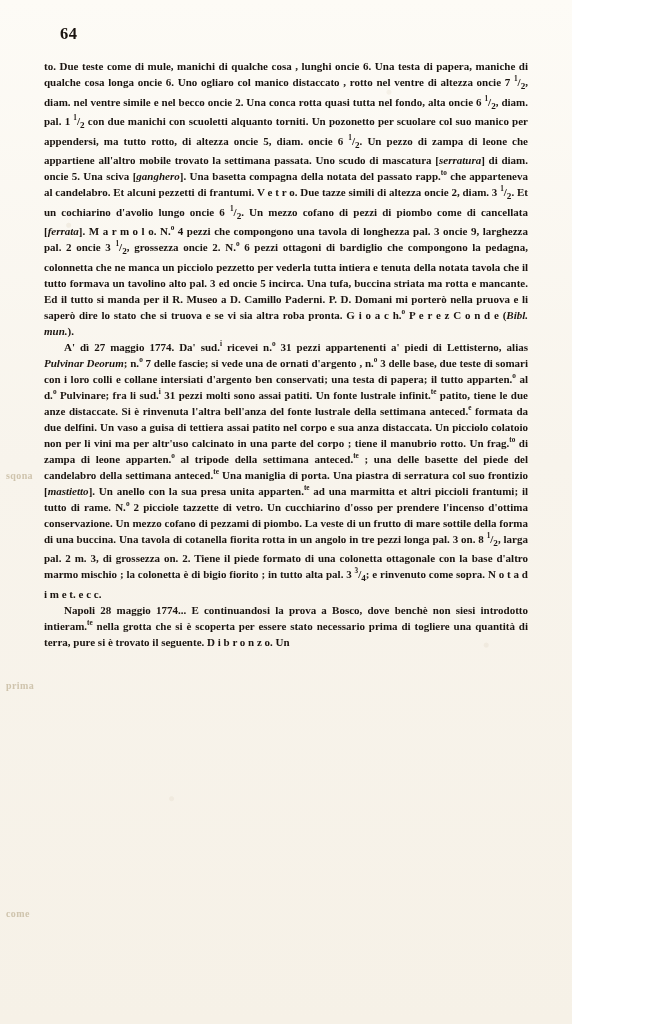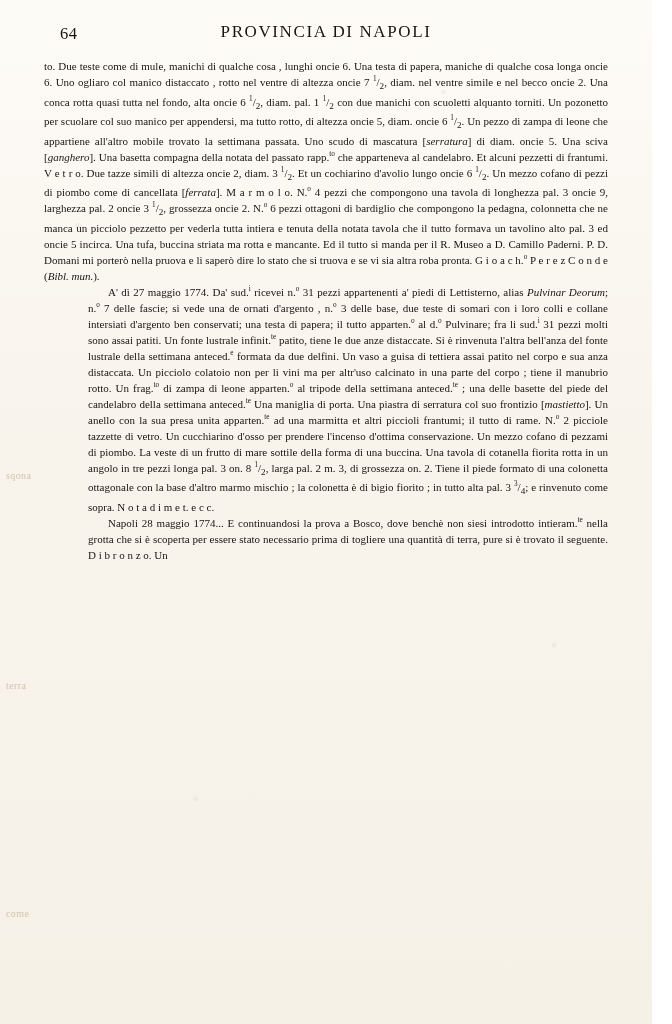--- a/index.html
+++ b/index.html
@@ -9,31 +9,32 @@
   }
   body {
     width: 672px;
     height: 1024px;
     overflow: hidden;
     font-family: "Liberation Serif", serif;
     color: #1a1410;
   }
   .page {
     position: relative;
-    width: 652px;
+    width: 572px;
     height: 1024px;
     background: #fbf8f2;
     background-image:
       radial-gradient(circle at 12% 22%, rgba(196,178,148,0.16) 0 2px, rgba(0,0,0,0) 3px),
       radial-gradient(circle at 68% 9%, rgba(196,178,148,0.13) 0 2px, rgba(0,0,0,0) 3px),
       radial-gradient(circle at 85% 63%, rgba(196,178,148,0.14) 0 2px, rgba(0,0,0,0) 3px),
       radial-gradient(circle at 30% 78%, rgba(196,178,148,0.12) 0 2px, rgba(0,0,0,0) 3px),
       linear-gradient(180deg, #fdfbf6 0%, #f8f4ec 45%, #f6f1e7 100%);
     box-sizing: border-box;
     padding: 22px 44px 18px 44px;
+    font-weight: bold;
   }
   .header {
     position: relative;
     height: 30px;
     margin-bottom: 6px;
   }
   .folio {
     position: absolute;
     left: 16px;
     top: 2px;
@@ -52,21 +53,20 @@
     text-align: justify;
     text-justify: inter-word;
     hyphens: manual;
   }
   .body-text p {
     margin: 0;
     text-indent: 0;
   }
   .body-text p.indent {
     text-indent: 20px;
-    margin-left: 44px;
   }
   i { font-style: italic; }
   sup {
     font-size: 0.66em;
     vertical-align: super;
     line-height: 0;
   }
   .marginalia {
     position: absolute;
     font-size: 10px;
@@ -79,26 +79,25 @@
   .m2 { left: 6px; top: 680px; }
   .m3 { left: 6px; top: 908px; }
 </style>
 </head>
 <body>
 
 <div class="page">
 
   <div class="header">
     <div class="folio">64</div>
-    <div class="running-title">PROVINCIA DI NAPOLI</div>
   </div>
 
   <div class="body-text">
     <p>to. Due teste come di mule, manichi di qualche cosa , lunghi oncie 6. Una testa di papera, maniche di qualche cosa longa oncie 6. Uno ogliaro col manico distaccato , rotto nel ventre di altezza oncie 7 <sup>1</sup>/<sub>2</sub>, diam. nel ventre simile e nel becco oncie 2. Una conca rotta quasi tutta nel fondo, alta oncie 6 <sup>1</sup>/<sub>2</sub>, diam. pal. 1 <sup>1</sup>/<sub>2</sub> con due manichi con scuoletti alquanto torniti. Un pozonetto per scuolare col suo manico per appendersi, ma tutto rotto, di altezza oncie 5, diam. oncie 6 <sup>1</sup>/<sub>2</sub>. Un pezzo di zampa di leone che appartiene all'altro mobile trovato la settimana passata. Uno scudo di mascatura [<i>serratura</i>] di diam. oncie 5. Una sciva [<i>ganghero</i>]. Una basetta compagna della notata del passato rapp.<sup>to</sup> che apparteneva al candelabro. Et alcuni pezzetti di frantumi. V e t r o. Due tazze simili di altezza oncie 2, diam. 3 <sup>1</sup>/<sub>2</sub>. Et un cochiarino d'avolio lungo oncie 6 <sup>1</sup>/<sub>2</sub>. Un mezzo cofano di pezzi di piombo come di cancellata [<i>ferrata</i>]. M a r m o l o. N.<sup>o</sup> 4 pezzi che compongono una tavola di longhezza pal. 3 oncie 9, larghezza pal. 2 oncie 3 <sup>1</sup>/<sub>2</sub>, grossezza oncie 2. N.<sup>o</sup> 6 pezzi ottagoni di bardiglio che compongono la pedagna, colonnetta che ne manca un picciolo pezzetto per vederla tutta intiera e tenuta della notata tavola che il tutto formava un tavolino alto pal. 3 ed oncie 5 incirca. Una tufa, buccina striata ma rotta e mancante. Ed il tutto si manda per il R. Museo a D. Camillo Paderni. P. D. Domani mi porterò nella pruova e li saperò dire lo stato che si truova e se vi sia altra roba pronta. G i o a c h.<sup>o</sup> P e r e z  C o n d e (<i>Bibl. mun.</i>).</p>
     <p class="indent">A' dì 27 maggio 1774. Da' sud.<sup>i</sup> ricevei n.<sup>o</sup> 31 pezzi appartenenti a' piedi di Lettisterno, alias <i>Pulvinar Deorum</i>; n.<sup>o</sup> 7 delle fascie; si vede una de ornati d'argento , n.<sup>o</sup> 3 delle base, due teste di somari con i loro colli e collane intersiati d'argento ben conservati; una testa di papera; il tutto apparten.<sup>o</sup> al d.<sup>o</sup> Pulvinare; fra li sud.<sup>i</sup> 31 pezzi molti sono assai patiti. Un fonte lustrale infinit.<sup>te</sup> patito, tiene le due anze distaccate. Si è rinvenuta l'altra bell'anza del fonte lustrale della settimana anteced.<sup>e</sup> formata da due delfini. Un vaso a guisa di tettiera assai patito nel corpo e sua anza distaccata. Un picciolo colatoio non per li vini ma per altr'uso calcinato in una parte del corpo ; tiene il manubrio rotto. Un frag.<sup>to</sup> di zampa di leone apparten.<sup>o</sup> al tripode della settimana anteced.<sup>te</sup> ; una delle basette del piede del candelabro della settimana anteced.<sup>te</sup> Una maniglia di porta. Una piastra di serratura col suo frontizio [<i>mastietto</i>]. Un anello con la sua presa unita apparten.<sup>te</sup> ad una marmitta et altri piccioli frantumi; il tutto di rame. N.<sup>o</sup> 2 picciole tazzette di vetro. Un cucchiarino d'osso per prendere l'incenso d'ottima conservazione. Un mezzo cofano di pezzami di piombo. La veste di un frutto di mare sottile della forma di una buccina. Una tavola di cotanella fiorita rotta in un angolo in tre pezzi longa pal. 3 on. 8 <sup>1</sup>/<sub>2</sub>, larga pal. 2 m. 3, di grossezza on. 2. Tiene il piede formato di una colonetta ottagonale con la base d'altro marmo mischio ; la colonetta è di bigio fiorito ; in tutto alta pal. 3 <sup>3</sup>/<sub>4</sub>; e rinvenuto come sopra. N o t a  d i  m e t. e c c.</p>
     <p class="indent">Napoli 28 maggio 1774... E continuandosi la prova a Bosco, dove benchè non siesi introdotto intieram.<sup>te</sup> nella grotta che si è scoperta per essere stato necessario prima di togliere una quantità di terra, pure si è trovato il seguente. D i  b r o n z o. Un</p>
   </div>
 
   <div class="marginalia m1">sqona</div>
-  <div class="marginalia m2">terra</div>
+  <div class="marginalia m2">prima</div>
   <div class="marginalia m3">come</div>
 
 </div>
 
 </body></html>

